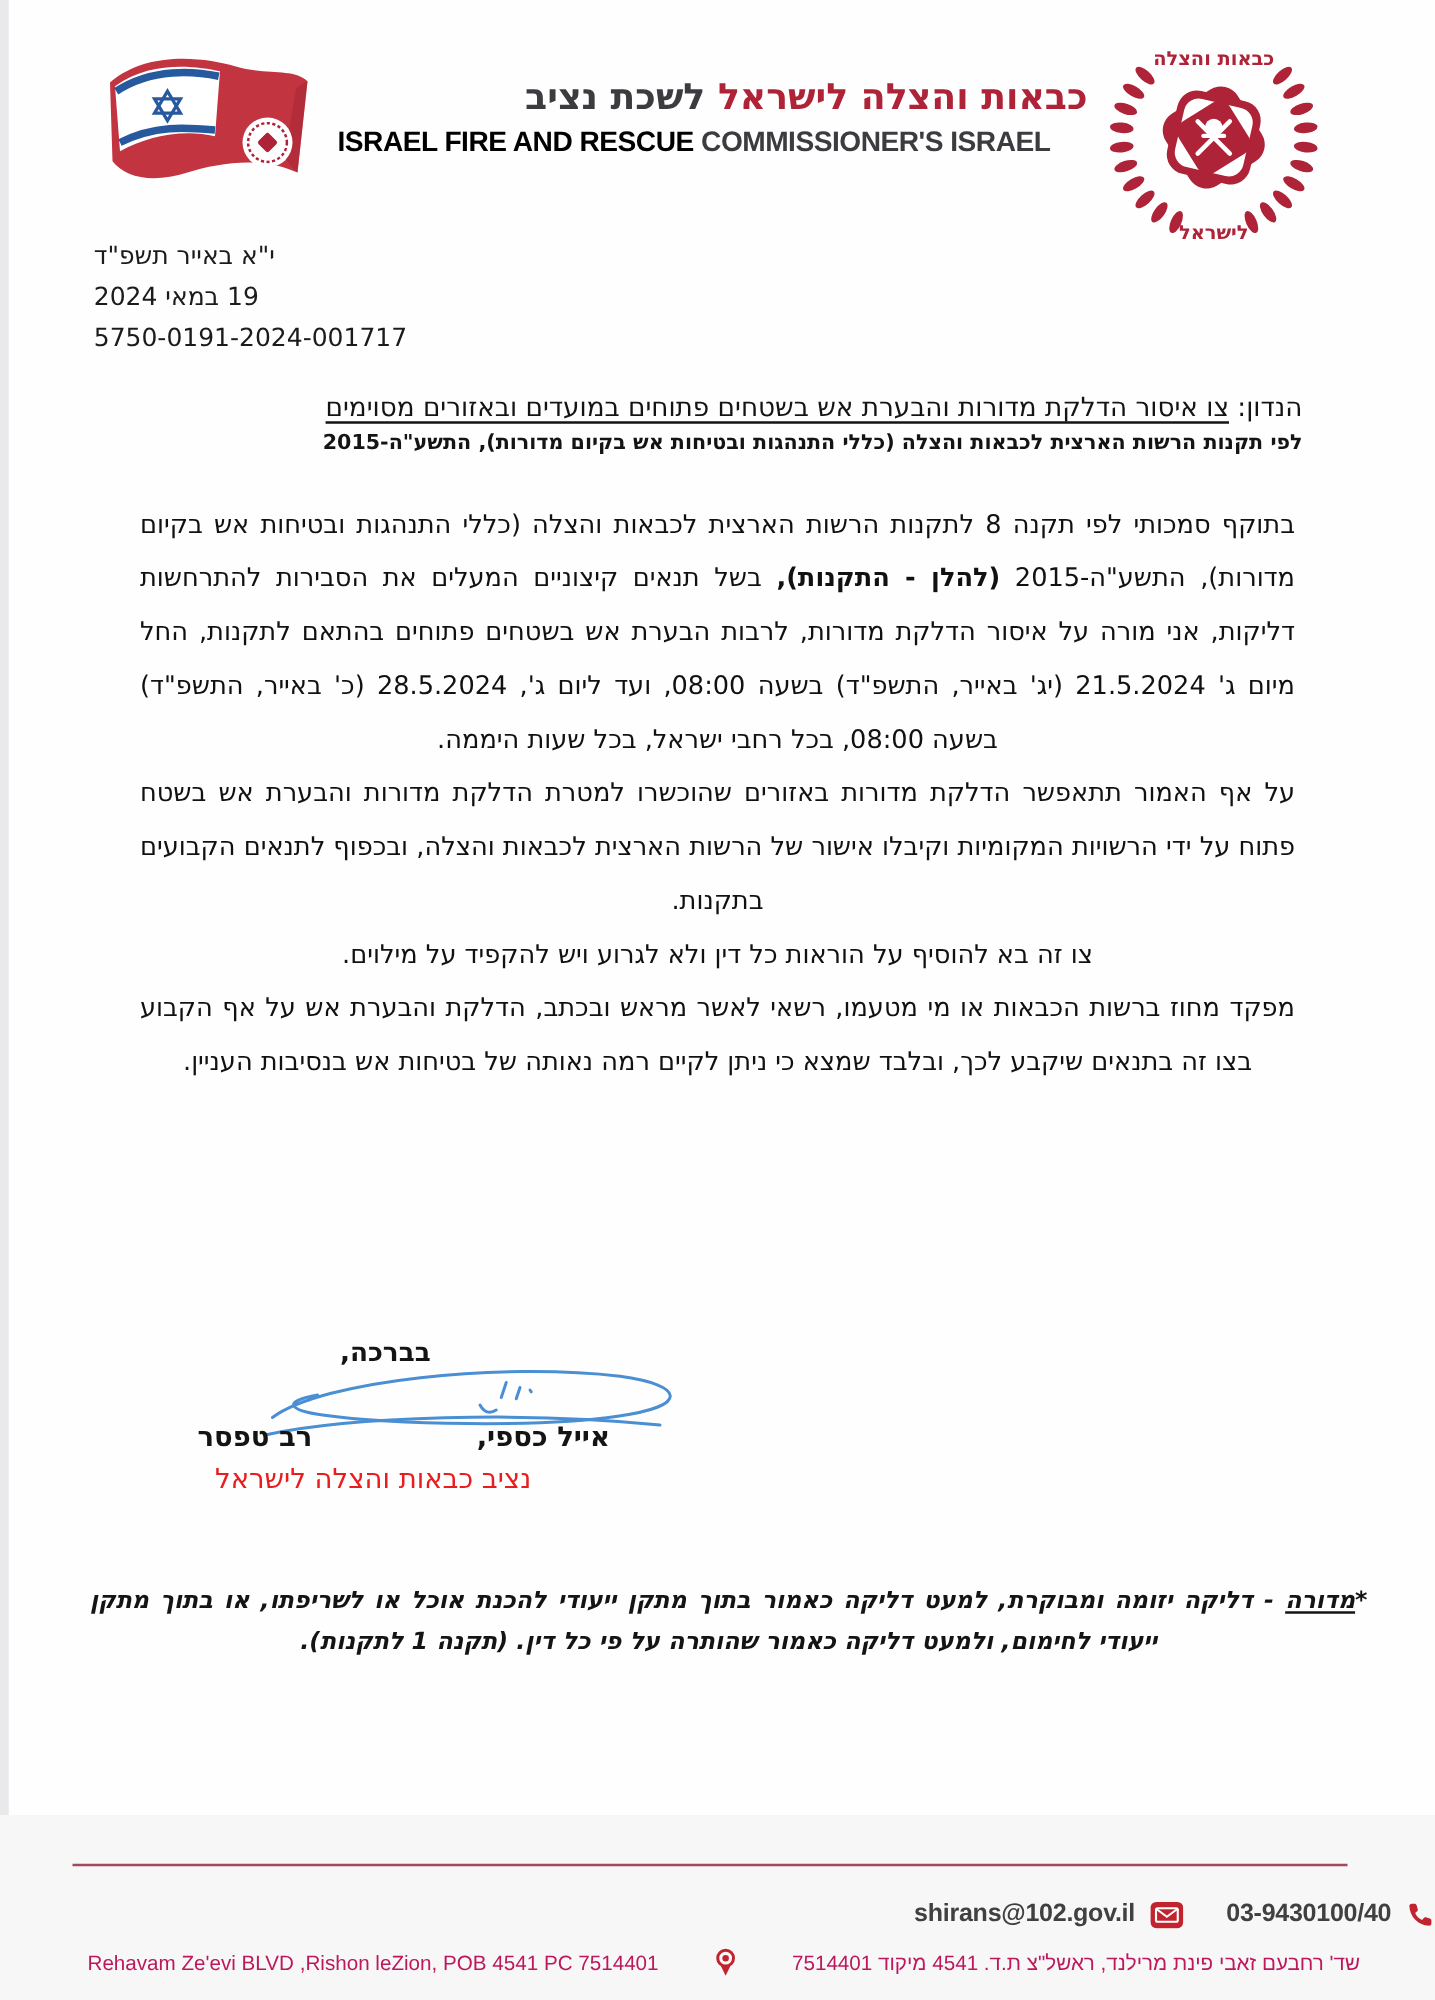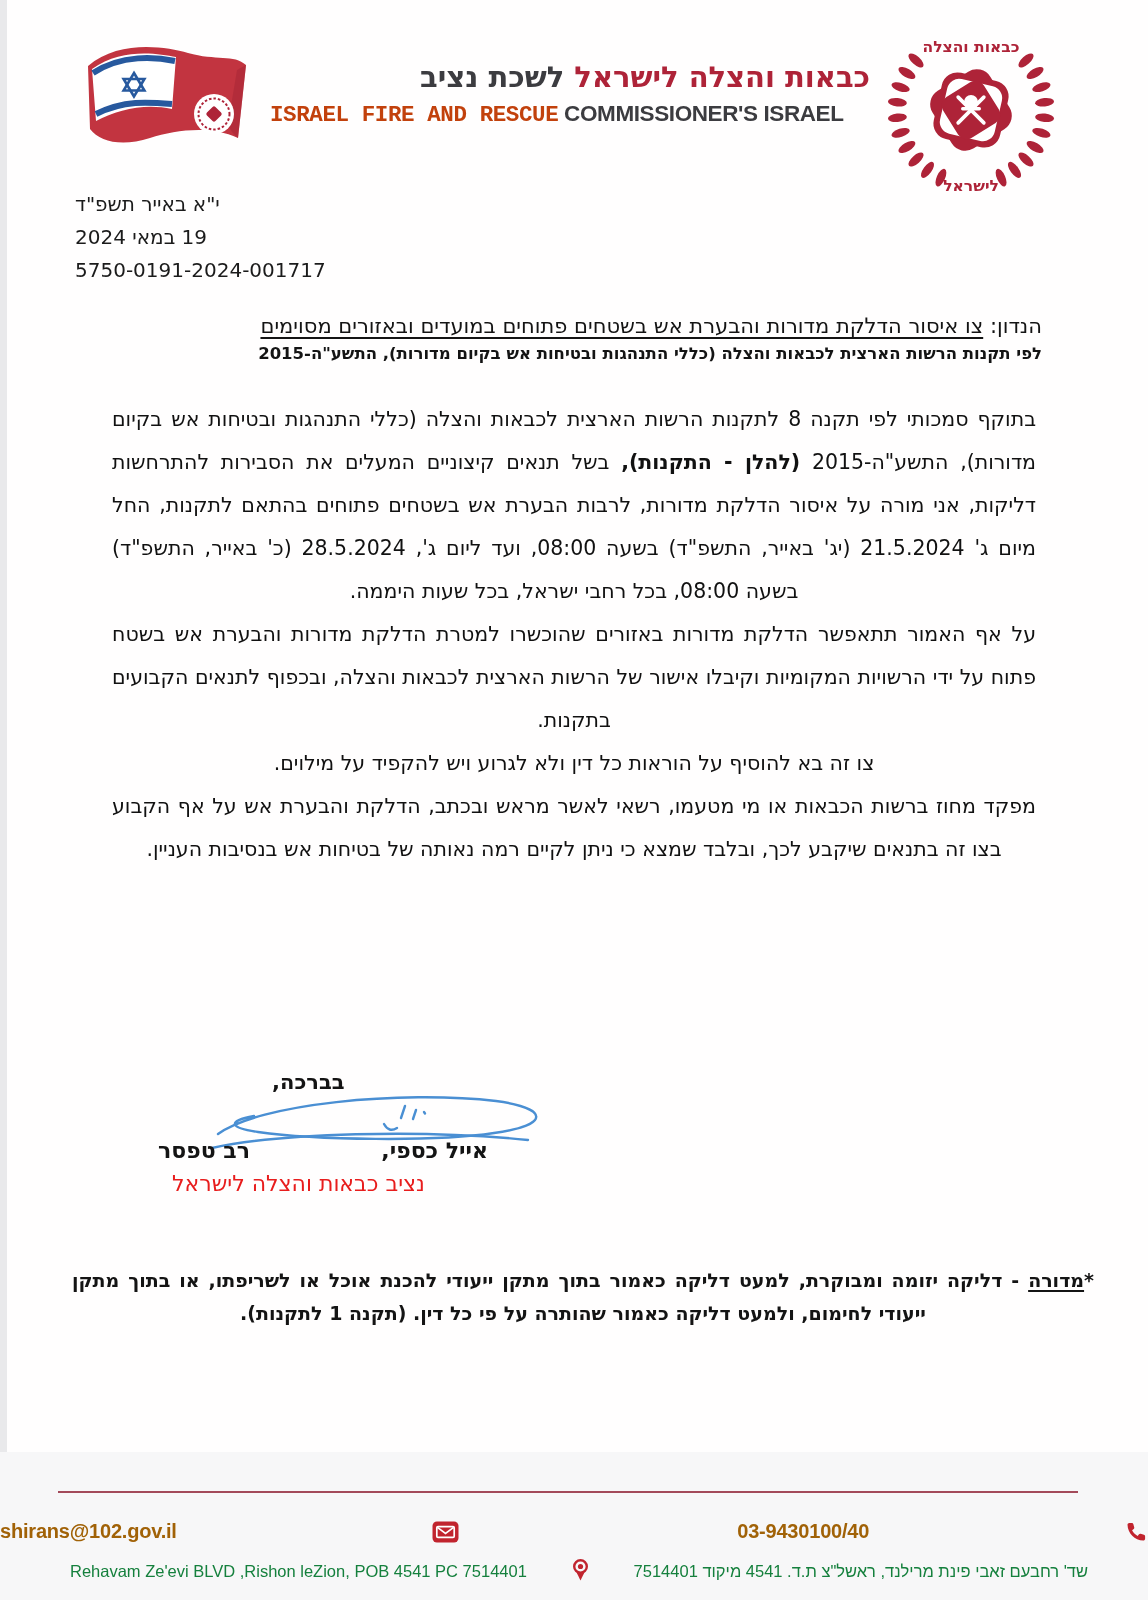--- a/index.html
+++ b/index.html
@@ -8,21 +8,21 @@
     font-family:"DejaVu Sans",sans-serif;color:#141414;overflow:hidden;
   }
   .scan-edge{position:absolute;left:0;top:0;bottom:0;width:7px;background:#e9e9eb;}
 
   
   .hdr-titles{position:absolute;left:270px;top:60px;width:600px;}
   .title-he{font-size:29px;font-weight:bold;direction:rtl;color:#3c3c40;}
   .title-he .red{color:#ae2338;}
   .title-en{font-size:22.5px;font-weight:bold;letter-spacing:-0.4px;color:#3c3c40;
             font-family:"Liberation Sans",sans-serif;margin-top:7px;}
-  .title-en .red{color:#c2410c;font-family:Liberation Mono, monospace;}
+  .title-en .red{color:#000000;}
   .flag-logo{position:absolute;left:76px;top:26px;}
   .round-emblem{position:absolute;left:878px;top:20px;}
   .round-emblem text{font-weight:bold;}
 
   
   .meta{position:absolute;left:75px;top:188px;font-size:20px;line-height:33px;color:#1b1b1b;}
   .meta .rtl-line{direction:rtl;text-align:left;}
   .meta .ltr-line{direction:ltr;text-align:left;}
 
   
@@ -43,34 +43,34 @@
   
   .sig-closing{position:absolute;left:272px;top:1070px;font-size:21px;font-weight:bold;direction:rtl;}
   .sig-scribble{position:absolute;left:196px;top:1088px;}
   .sig-name-row{position:absolute;left:158px;top:1138px;width:330px;direction:rtl;
                 display:flex;justify-content:space-between;font-size:22px;font-weight:bold;}
   .sig-role{position:absolute;left:172px;top:1171px;font-size:22px;font-weight:normal;
             color:#e81d1d;direction:rtl;}
 
   
   .footnote{position:absolute;left:72px;right:54px;top:1264px;direction:rtl;
-            font-size:19px;font-weight:bold;line-height:33px;text-align:justify;text-align-last:center;}
+            font-size:19px;font-weight:bold;line-height:33px;text-align:justify;text-align-last:center;font-style:italic;}
   .footnote .term{text-decoration:underline;text-decoration-thickness:2px;text-underline-offset:3px;}
 
   
   .footer-band{position:absolute;left:0;right:0;top:1452px;bottom:0;background:#f7f7f8;}
   .footer-line{position:absolute;left:58px;right:70px;top:1491px;border-top:2.5px solid #a34a5a;}
-  .footer-contacts{position:absolute;left:0;right:0;top:1520px;display:flex;justify-content:space-between;
+  .footer-contacts{position:absolute;left:0;right:0;top:1520px;display:flex;justify-content:flex-end;
                    align-items:center;font-family:"Liberation Sans",sans-serif;font-weight:bold;
-                   font-size:20px;color:#a16207;letter-spacing:-0.2px;}
+                   font-size:20px;color:#404040;letter-spacing:-0.2px;}
   .footer-contacts .gap-sm{width:12px;}
   .footer-contacts .gap-lg{width:34px;}
   .footer-addresses{position:absolute;left:70px;right:60px;top:1558px;display:flex;
                     justify-content:space-between;align-items:center;
-                    font-family:"Liberation Sans",sans-serif;font-size:16.5px;color:#15803d;}
+                    font-family:"Liberation Sans",sans-serif;font-size:16.5px;color:#be185d;}
   .addr-en{direction:ltr;}
   .addr-he{direction:rtl;}
   .icon{display:inline-block;vertical-align:middle;}
 </style>
 </head>
 <body>
 
 <div class="page">
   <div class="scan-edge"></div>
 

